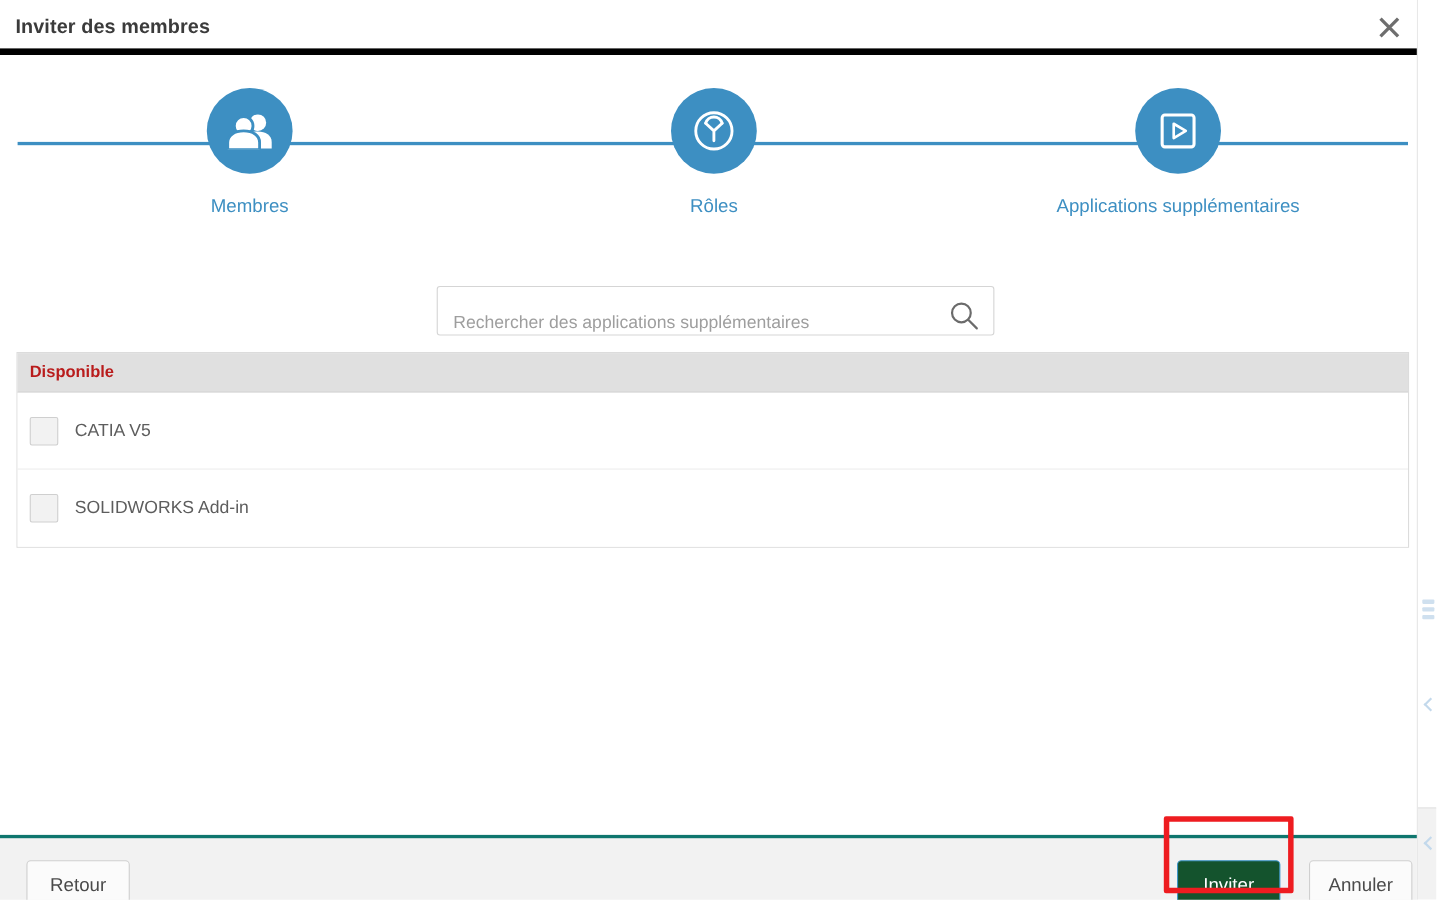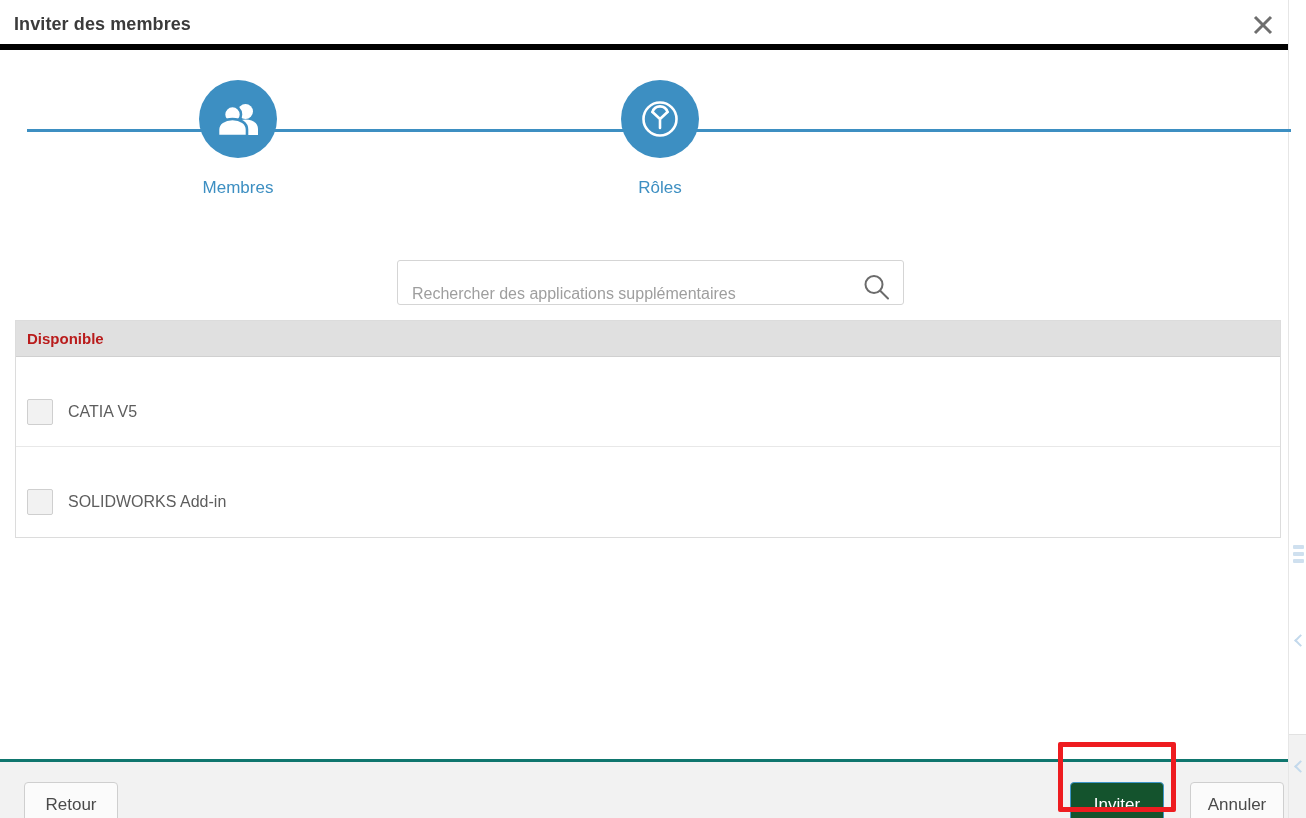--- a/index.html
+++ b/index.html
@@ -73,21 +73,21 @@
     width: 46px; height: 44px;
     display: flex; align-items: center; justify-content: center;
     cursor: pointer;
     color: #6e6e6e;
   }
   .hdr-close svg { display: block; }
 
   
   .stepper {
     position: absolute;
-    left: 11px; top: 50px;
+    left: 0; top: 50px;
     width: 1288px; height: 180px; padding-left: 31px;
   }
   .step-line {
     position: absolute;
     left: 16px; right: 8px;
     top: 79px;
     height: 3px;
     background: #3d8fc2;
   }
   .step {
@@ -183,21 +183,20 @@
     color: #b91c1c;
   }
   .row {
     height: 70px;
     display: flex;
     align-items: center;
     padding-left: 11px;
     border-bottom: 1px solid #e8e8e8;
     background: #fff;
     cursor: pointer;
-    margin-top: 20px;
   }
   .row:last-child { border-bottom: none; }
   .row-check {
     width: 26px; height: 26px;
     border: 1px solid #cfcfcf;
     border-radius: 2px;
     background: #f2f2f2;
     cursor: pointer;
     flex: 0 0 auto;
   }
@@ -293,20 +292,30 @@
       <div class="step-circle">
         <svg width="40" height="40" viewBox="0 0 40 40" aria-hidden="true">
           <circle cx="20" cy="20" r="16.5" fill="none" stroke="#ffffff" stroke-width="2.6"></circle>
           <path d="M20 29 V20 M20 20 L12.5 13 M20 20 L27.5 13" fill="none" stroke="#ffffff" stroke-width="2.6" stroke-linecap="round"></path>
           <path d="M12.5 13 a7.8 7.8 0 0 1 15 0" fill="none" stroke="#ffffff" stroke-width="2.6" stroke-linecap="round"></path>
         </svg>
       </div>
       <div class="step-label">Rôles</div>
     </div>
 
+    <div class="step" style="left:1071px">
+      <div class="step-caret"></div>
+      <div class="step-circle">
+        <svg width="40" height="40" viewBox="0 0 40 40" aria-hidden="true">
+          <rect x="5.5" y="5.5" width="29" height="29" rx="2.5" fill="none" stroke="#ffffff" stroke-width="2.8"></rect>
+          <path d="M16 13.5 L27 20 L16 26.5 z" fill="none" stroke="#ffffff" stroke-width="2.4" stroke-linejoin="round"></path>
+        </svg>
+      </div>
+      <div class="step-label">Applications supplémentaires</div>
+    </div>
   </div>
 
   <div class="searchwrap">
     <div class="searchbox">
       <input type="text" value="" placeholder="Rechercher des applications supplémentaires" style="">
       <div class="search-icon">
         <svg width="30" height="30" viewBox="0 0 30 30" aria-hidden="true">
           <circle cx="13" cy="12.5" r="8.5" fill="none" stroke="#6b6b6b" stroke-width="2"></circle>
           <path d="M19.2 18.7 L27 26.5" stroke="#6b6b6b" stroke-width="2" stroke-linecap="round"></path>
         </svg>

